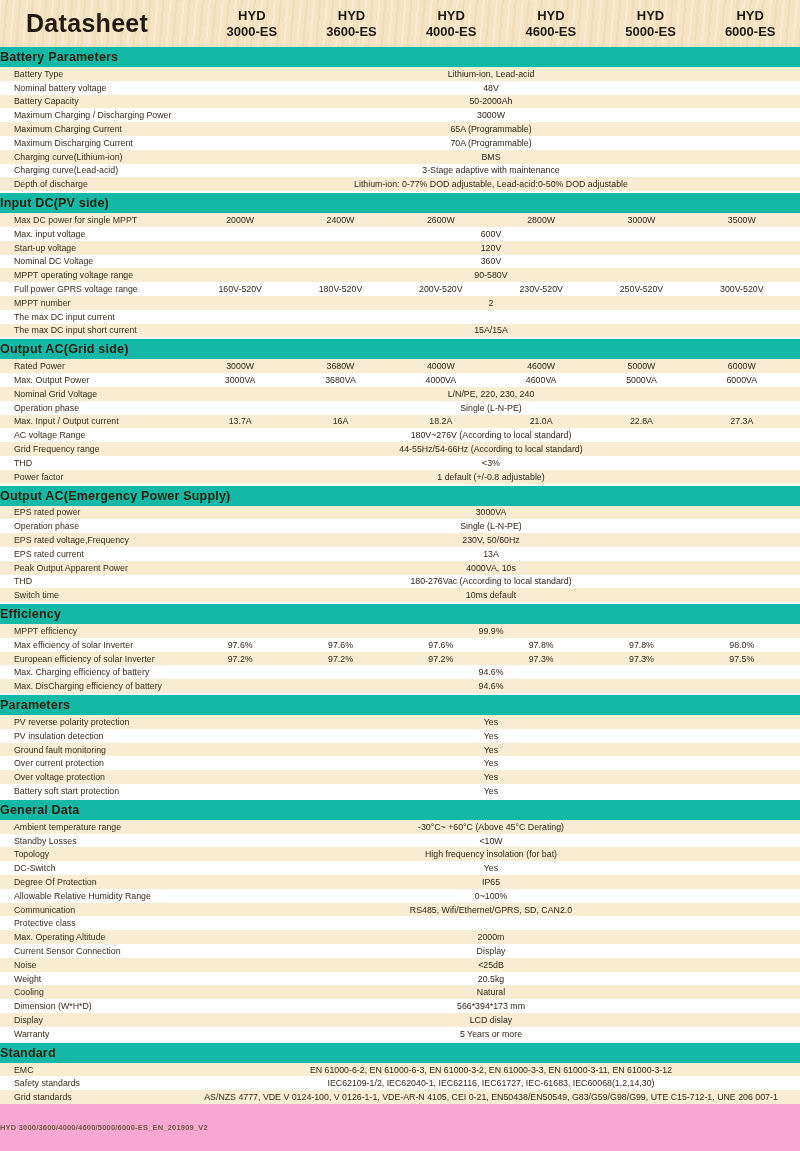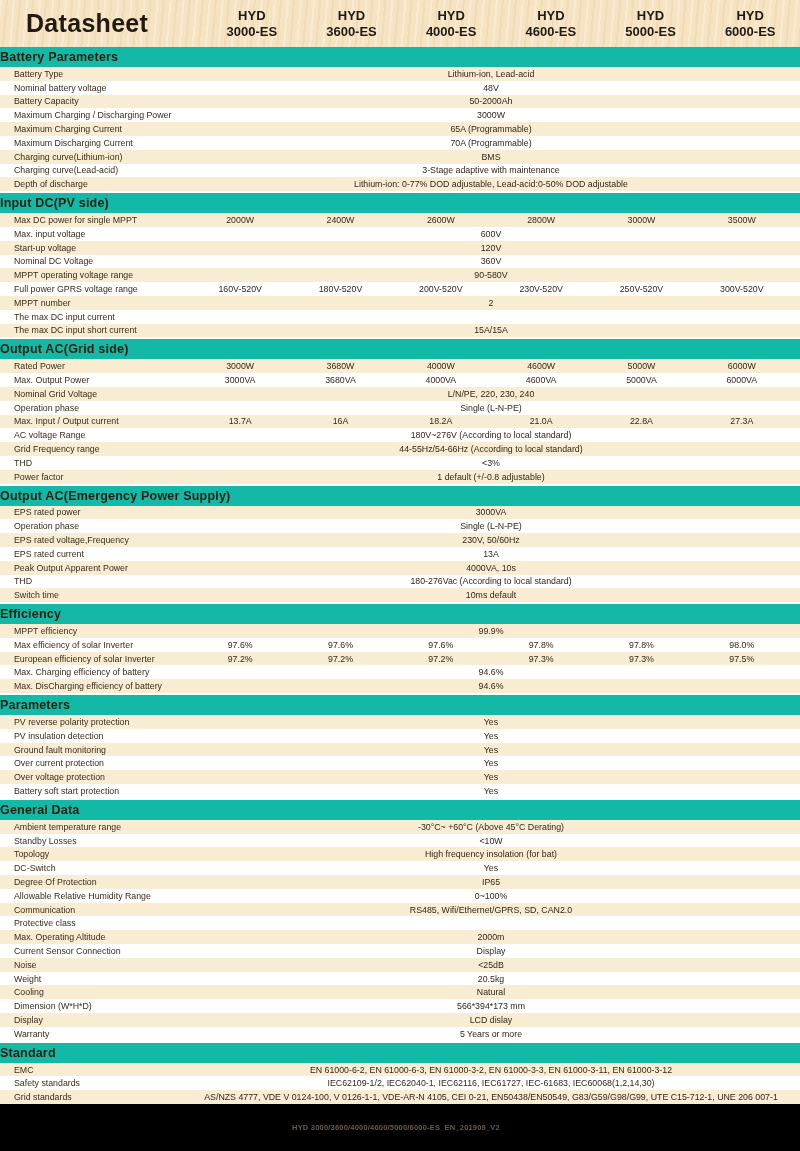--- a/index.html
+++ b/index.html
@@ -26,21 +26,21 @@
   }
   section:first-child .section-bar{margin-top:0;}
   .row{height:13.8px;display:flex;align-items:center;font-size:8.8px;background:#fff;}
   .rows .row:nth-child(odd){background:#f8ecd2;}
   .row .label{width:176px;flex:0 0 176px;padding-left:14px;white-space:nowrap;overflow:hidden;color:#3a2c1b;}
   .row .cells{flex:1;display:flex;padding-right:8px;}
   .row .cell{flex:1;text-align:center;white-space:nowrap;color:#33261a;}
   .row .cell.single{flex:1;}
   
   .footer-band{
-    flex:1;background:#000000;display:flex;justify-content:center;align-items:center;
+    flex:1;background:#f9a8d4;display:flex;justify-content:flex-start;align-items:center;
     padding-right:8px;
   }
   .footer-text{font-size:7.5px;font-weight:bold;color:#6e5a41;letter-spacing:.2px;}
 </style>
 </head>
 <body>
 
 <div class="page">
 
   <div class="header">

